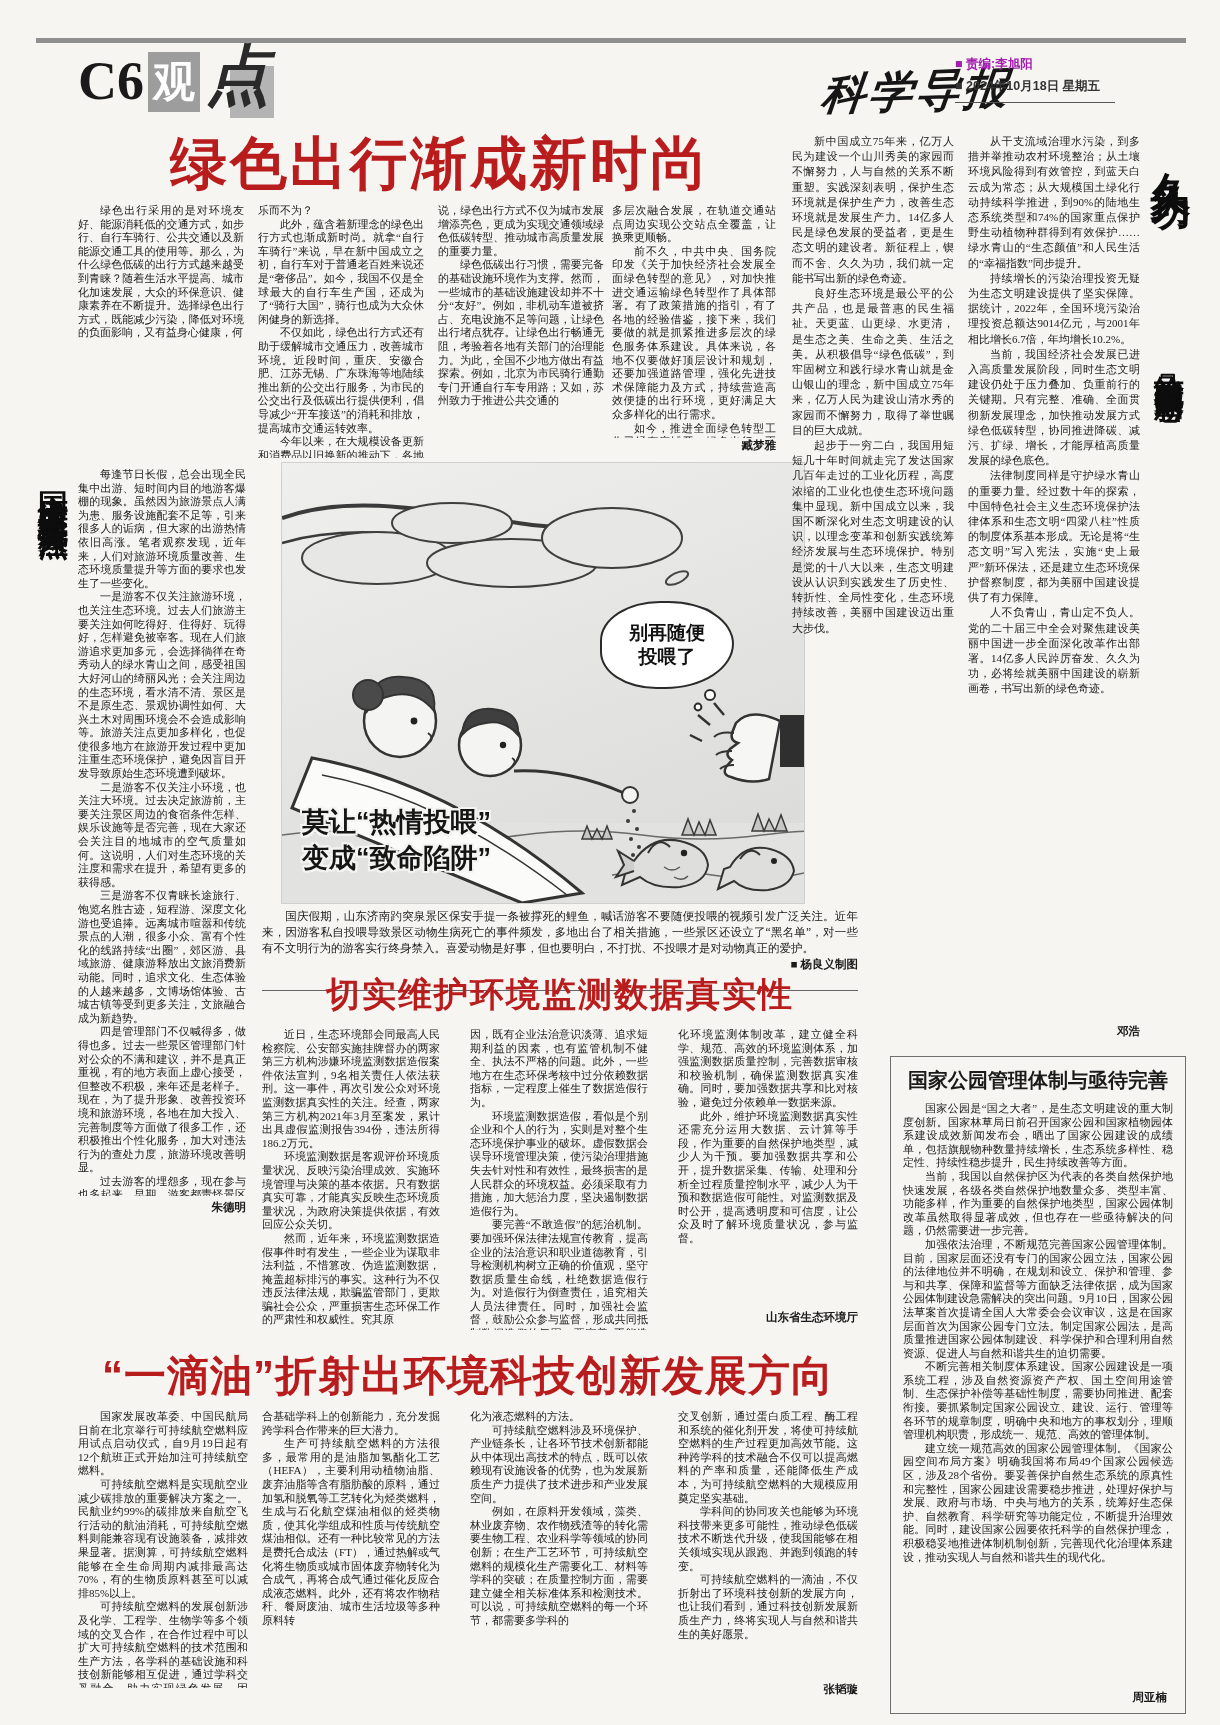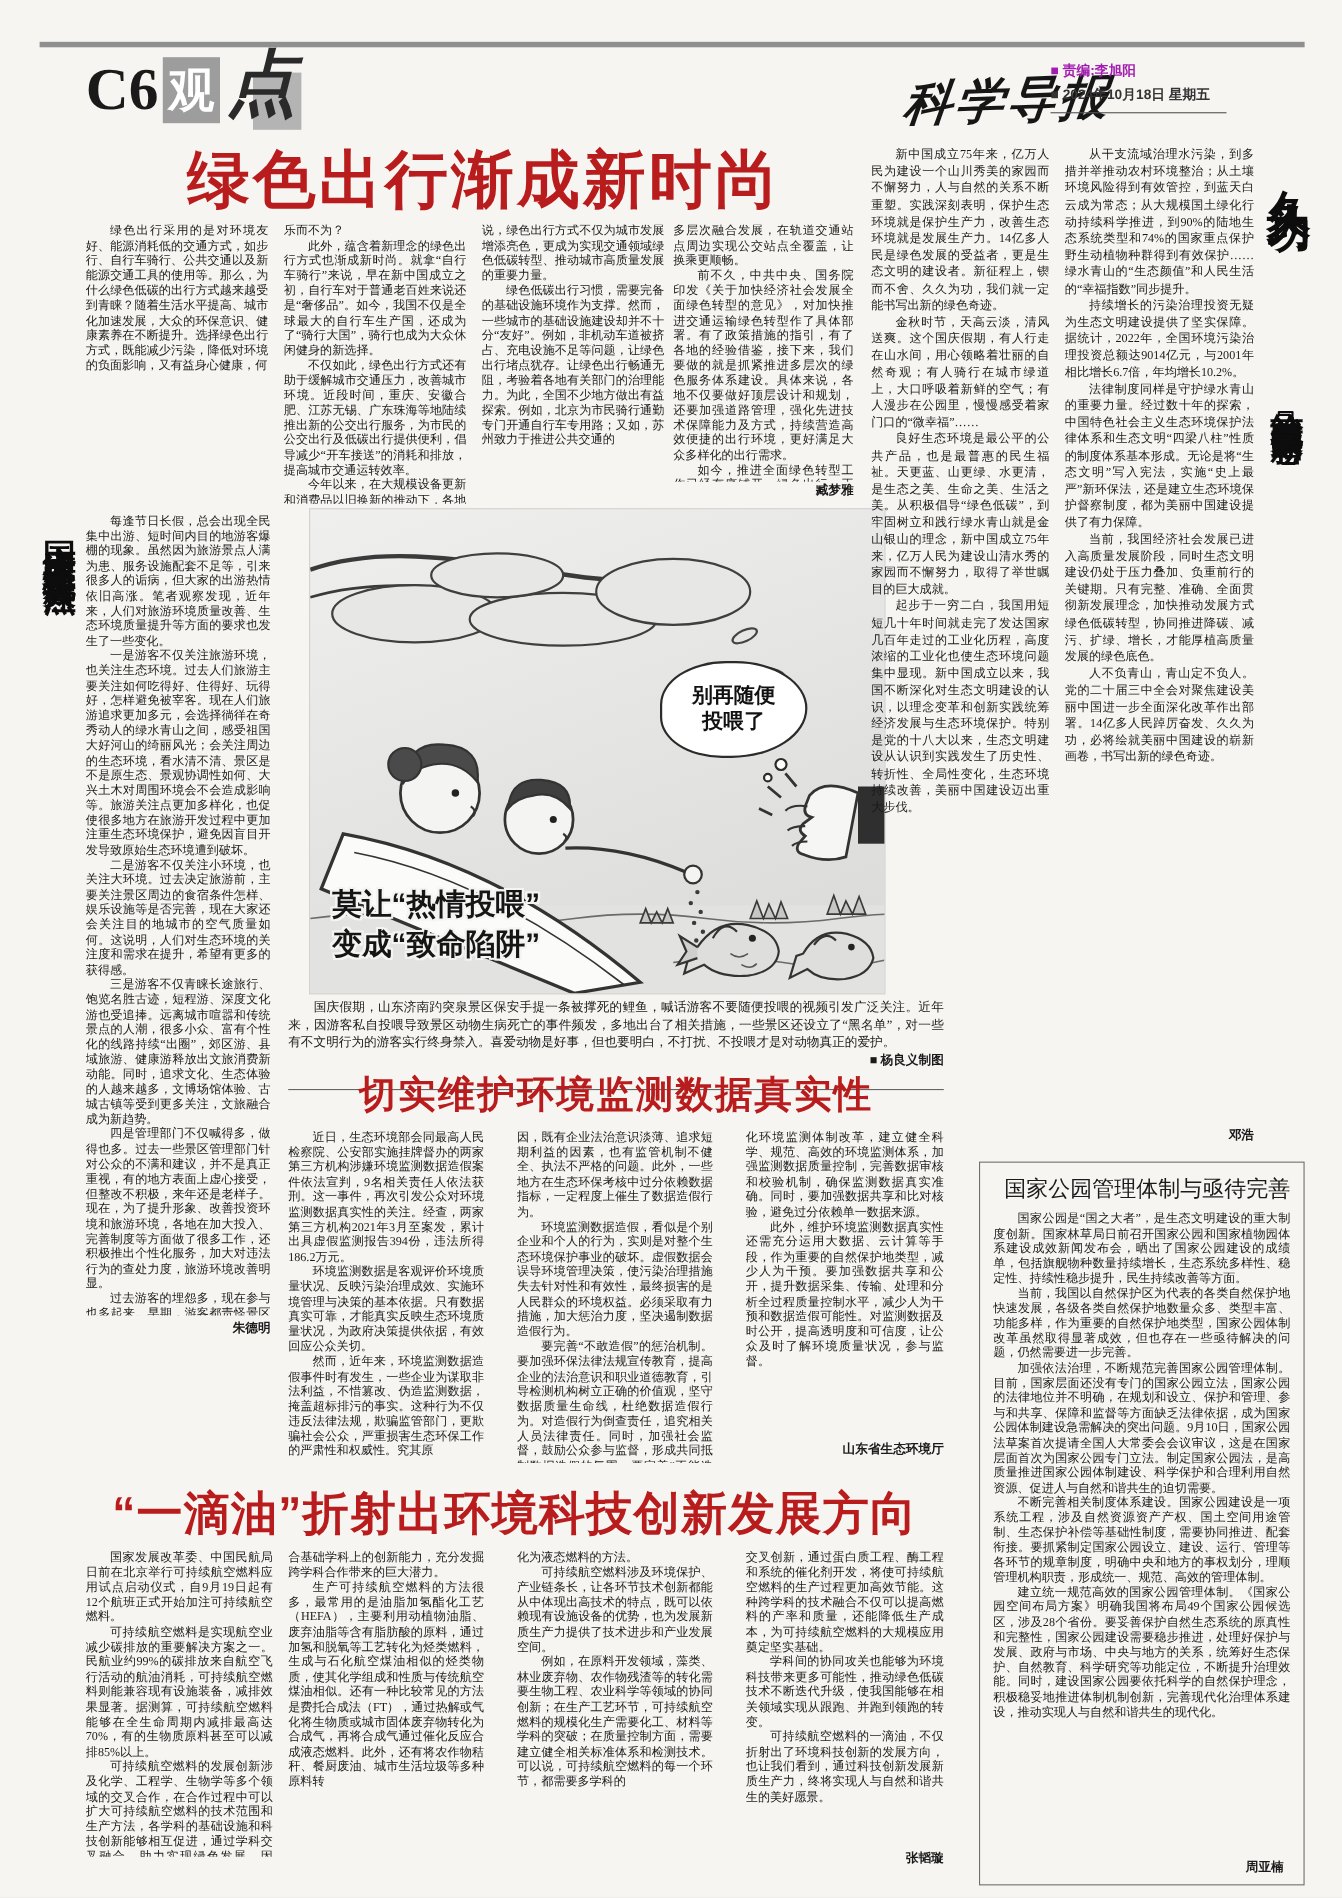--- a/index.html
+++ b/index.html
@@ -33,21 +33,21 @@
   #bubble{background:#fff;border:2.5px solid #2b2b2b;border-radius:48% 52% 55% 45%;
           display:flex;flex-direction:column;align-items:center;justify-content:center;
           font-family:"Liberation Sans",sans-serif;font-weight:900;font-size:19px;line-height:24px;color:#111;}
   .overlayTxt{font-family:"Liberation Sans",sans-serif;font-weight:900;font-size:27px;line-height:34px;color:#151515;
         text-shadow:-2px -2px 0 #f4f4f3,2px -2px 0 #f4f4f3,-2px 2px 0 #f4f4f3,2px 2px 0 #f4f4f3,0 2px 0 #f4f4f3,2px 0 0 #f4f4f3,0 -2px 0 #f4f4f3,-2px 0 0 #f4f4f3;
         white-space:nowrap;}
   #caption{font-size:11.5px;line-height:16px;text-align:justify;border-bottom:1px solid #666;padding-bottom:18px;}
   #caption .cred{font-weight:bold;white-space:nowrap;}
   
   #npbox{border:1px solid #6f6f6f;background:#f6f5f2;box-sizing:border-box;padding:10px 12px;}
-  #npbox h3{margin:0 0 8px 0;font-family:"Liberation Sans",sans-serif;font-weight:400;font-size:20px;text-align:right;white-space:nowrap;}
+  #npbox h3{margin:0 0 8px 0;font-family:"Liberation Sans",sans-serif;font-weight:700;font-size:20px;text-align:center;white-space:nowrap;}
 </style>
 </head>
 <body>
 
 <div id="page">
 
   <div class="abs rule" style="left:36px;top:38px;width:1150px;height:5px;"></div>
 
   <div class="abs" id="pageno" style="left:78px;top:54px;">C6</div>
   <div class="abs secbox" style="left:148px;top:52px;">观</div>
@@ -196,29 +196,28 @@
     <p>要完善“不敢造假”的惩治机制。要加强环保法律法规宣传教育，提高企业的法治意识和职业道德教育，引导检测机构树立正确的价值观，坚守数据质量生命线，杜绝数据造假行为。对造假行为倒查责任，追究相关人员法律责任。同时，加强社会监督，鼓励公众参与监督，形成共同抵制数据造假的氛围。要完善“不能造假”的体制机制。要深</p>
   </div>
   <div class="abs bt cont" style="left:678px;top:1028px;width:180px;height:280px;">
     <p>化环境监测体制改革，建立健全科学、规范、高效的环境监测体系，加强监测数据质量控制，完善数据审核和校验机制，确保监测数据真实准确。同时，要加强数据共享和比对核验，避免过分依赖单一数据来源。</p>
     <p>此外，维护环境监测数据真实性还需充分运用大数据、云计算等手段，作为重要的自然保护地类型，减少人为干预。要加强数据共享和公开，提升数据采集、传输、处理和分析全过程质量控制水平，减少人为干预和数据造假可能性。对监测数据及时公开，提高透明度和可信度，让公众及时了解环境质量状况，参与监督。</p>
   </div>
   <div class="abs byline" style="left:678px;top:1310px;width:180px;">山东省生态环境厅</div>
 
   <div class="abs bt" style="left:792px;top:134px;width:162px;height:912px;line-height:15.2px;">
     <p>新中国成立75年来，亿万人民为建设一个山川秀美的家园而不懈努力，人与自然的关系不断重塑。实践深刻表明，保护生态环境就是保护生产力，改善生态环境就是发展生产力。14亿多人民是绿色发展的受益者，更是生态文明的建设者。新征程上，锲而不舍、久久为功，我们就一定能书写出新的绿色奇迹。</p>
-    <p>金秋时节，天高云淡，清风送爽。这个国庆假期，有人行走在山水间，用心领略着壮丽的自然奇观；有人骑行在城市绿道上，大口呼吸着新鲜的空气；有人漫步在公园里，慢慢感受着家门口的“微幸福”……</p>
     <p>良好生态环境是最公平的公共产品，也是最普惠的民生福祉。天更蓝、山更绿、水更清，是生态之美、生命之美、生活之美。从积极倡导“绿色低碳”，到牢固树立和践行绿水青山就是金山银山的理念，新中国成立75年来，亿万人民为建设山清水秀的家园而不懈努力，取得了举世瞩目的巨大成就。</p>
     <p>起步于一穷二白，我国用短短几十年时间就走完了发达国家几百年走过的工业化历程，高度浓缩的工业化也使生态环境问题集中显现。新中国成立以来，我国不断深化对生态文明建设的认识，以理念变革和创新实践统筹经济发展与生态环境保护。特别是党的十八大以来，生态文明建设从认识到实践发生了历史性、转折性、全局性变化，生态环境持续改善，美丽中国建设迈出重大步伐。</p>
   </div>
   <div class="abs bt" style="left:968px;top:134px;width:172px;height:886px;line-height:15.2px;">
     <p>从干支流域治理水污染，到多措并举推动农村环境整治；从土壤环境风险得到有效管控，到蓝天白云成为常态；从大规模国土绿化行动持续科学推进，到90%的陆地生态系统类型和74%的国家重点保护野生动植物种群得到有效保护……绿水青山的“生态颜值”和人民生活的“幸福指数”同步提升。</p>
     <p>持续增长的污染治理投资无疑为生态文明建设提供了坚实保障。据统计，2022年，全国环境污染治理投资总额达9014亿元，与2001年相比增长6.7倍，年均增长10.2%。</p>
+    <p>当前，我国经济社会发展已进入高质量发展阶段，同时生态文明建设仍处于压力叠加、负重前行的关键期。只有完整、准确、全面贯彻新发展理念，加快推动发展方式绿色低碳转型，协同推进降碳、减污、扩绿、增长，才能厚植高质量发展的绿色底色。</p>
     <p>法律制度同样是守护绿水青山的重要力量。经过数十年的探索，中国特色社会主义生态环境保护法律体系和生态文明“四梁八柱”性质的制度体系基本形成。无论是将“生态文明”写入宪法，实施“史上最严”新环保法，还是建立生态环境保护督察制度，都为美丽中国建设提供了有力保障。</p>
-    <p>当前，我国经济社会发展已进入高质量发展阶段，同时生态文明建设仍处于压力叠加、负重前行的关键期。只有完整、准确、全面贯彻新发展理念，加快推动发展方式绿色低碳转型，协同推进降碳、减污、扩绿、增长，才能厚植高质量发展的绿色底色。</p>
     <p>人不负青山，青山定不负人。党的二十届三中全会对聚焦建设美丽中国进一步全面深化改革作出部署。14亿多人民踔厉奋发、久久为功，必将绘就美丽中国建设的崭新画卷，书写出新的绿色奇迹。</p>
   </div>
   <div class="abs byline" style="left:968px;top:1024px;width:172px;">邓浩</div>
   <div class="abs vtitle" style="left:1144px;top:140px;font-size:40px;letter-spacing:6px;">久久为功</div>
   <div class="abs vtitle" style="left:1148px;top:352px;font-size:30px;letter-spacing:2px;height:560px;">绘就美丽中国『新画卷』</div>
 
   <div class="abs" id="npbox" style="left:890px;top:1056px;width:296px;height:658px;">
     <h3>国家公园管理体制与亟待完善</h3>
     <div class="bt" style="height:588px;">
       <p>国家公园是“国之大者”，是生态文明建设的重大制度创新。国家林草局日前召开国家公园和国家植物园体系建设成效新闻发布会，晒出了国家公园建设的成绩单，包括旗舰物种数量持续增长，生态系统多样性、稳定性、持续性稳步提升，民生持续改善等方面。</p>

